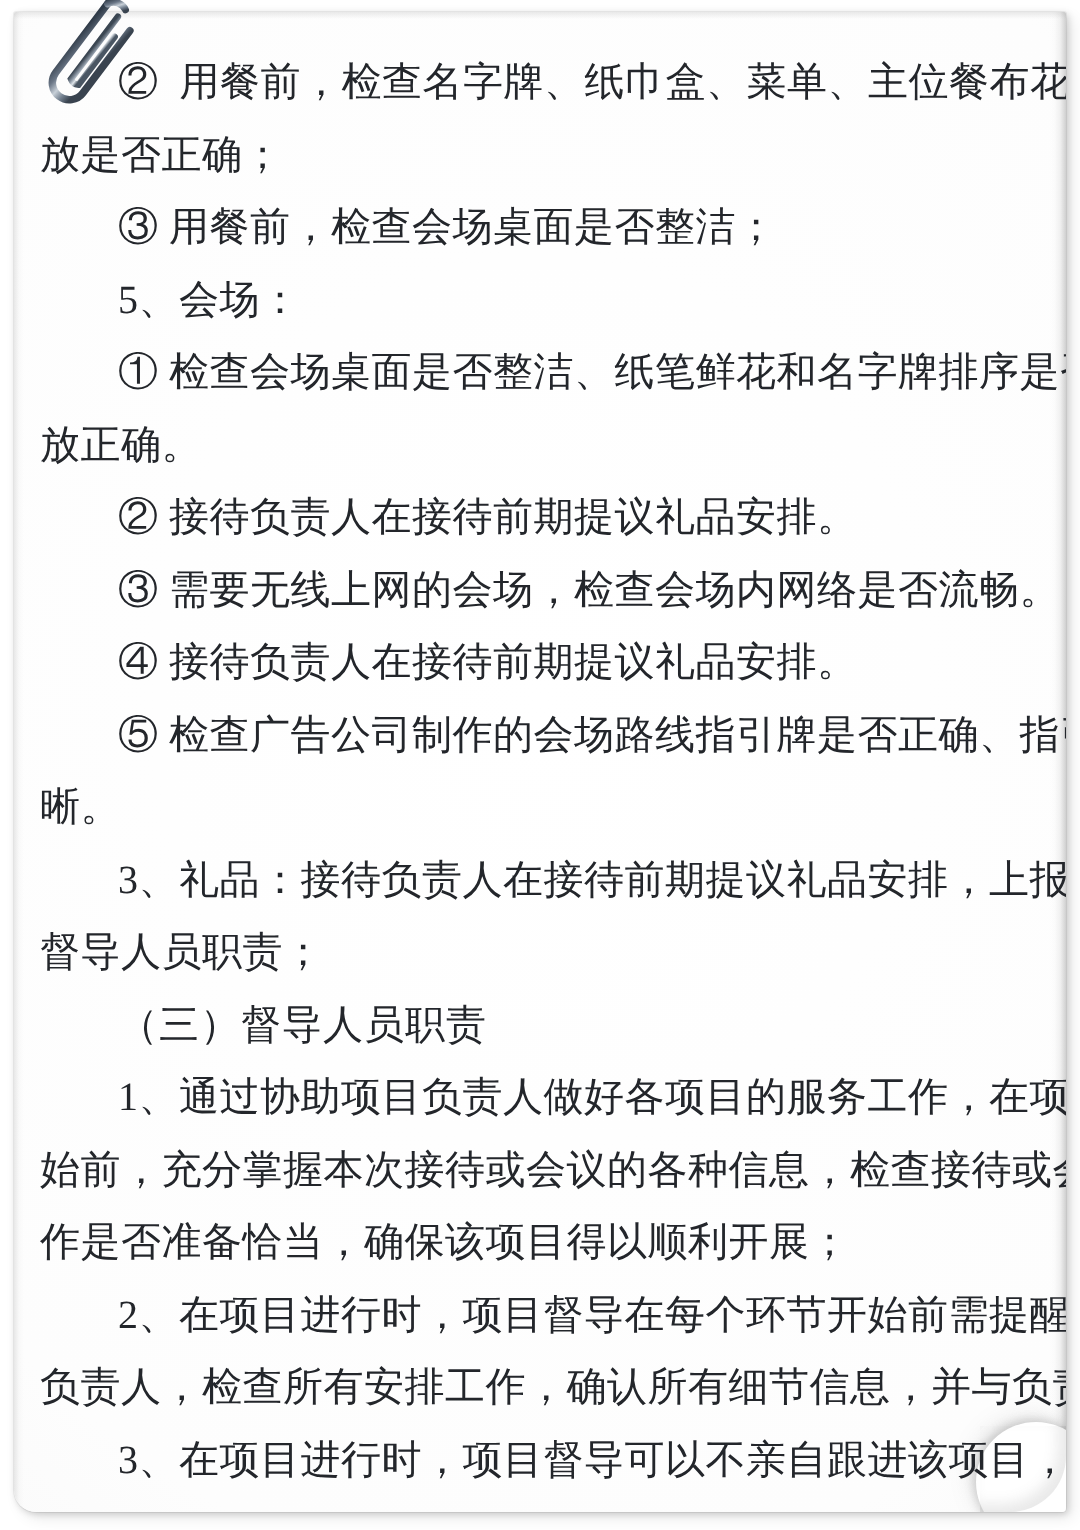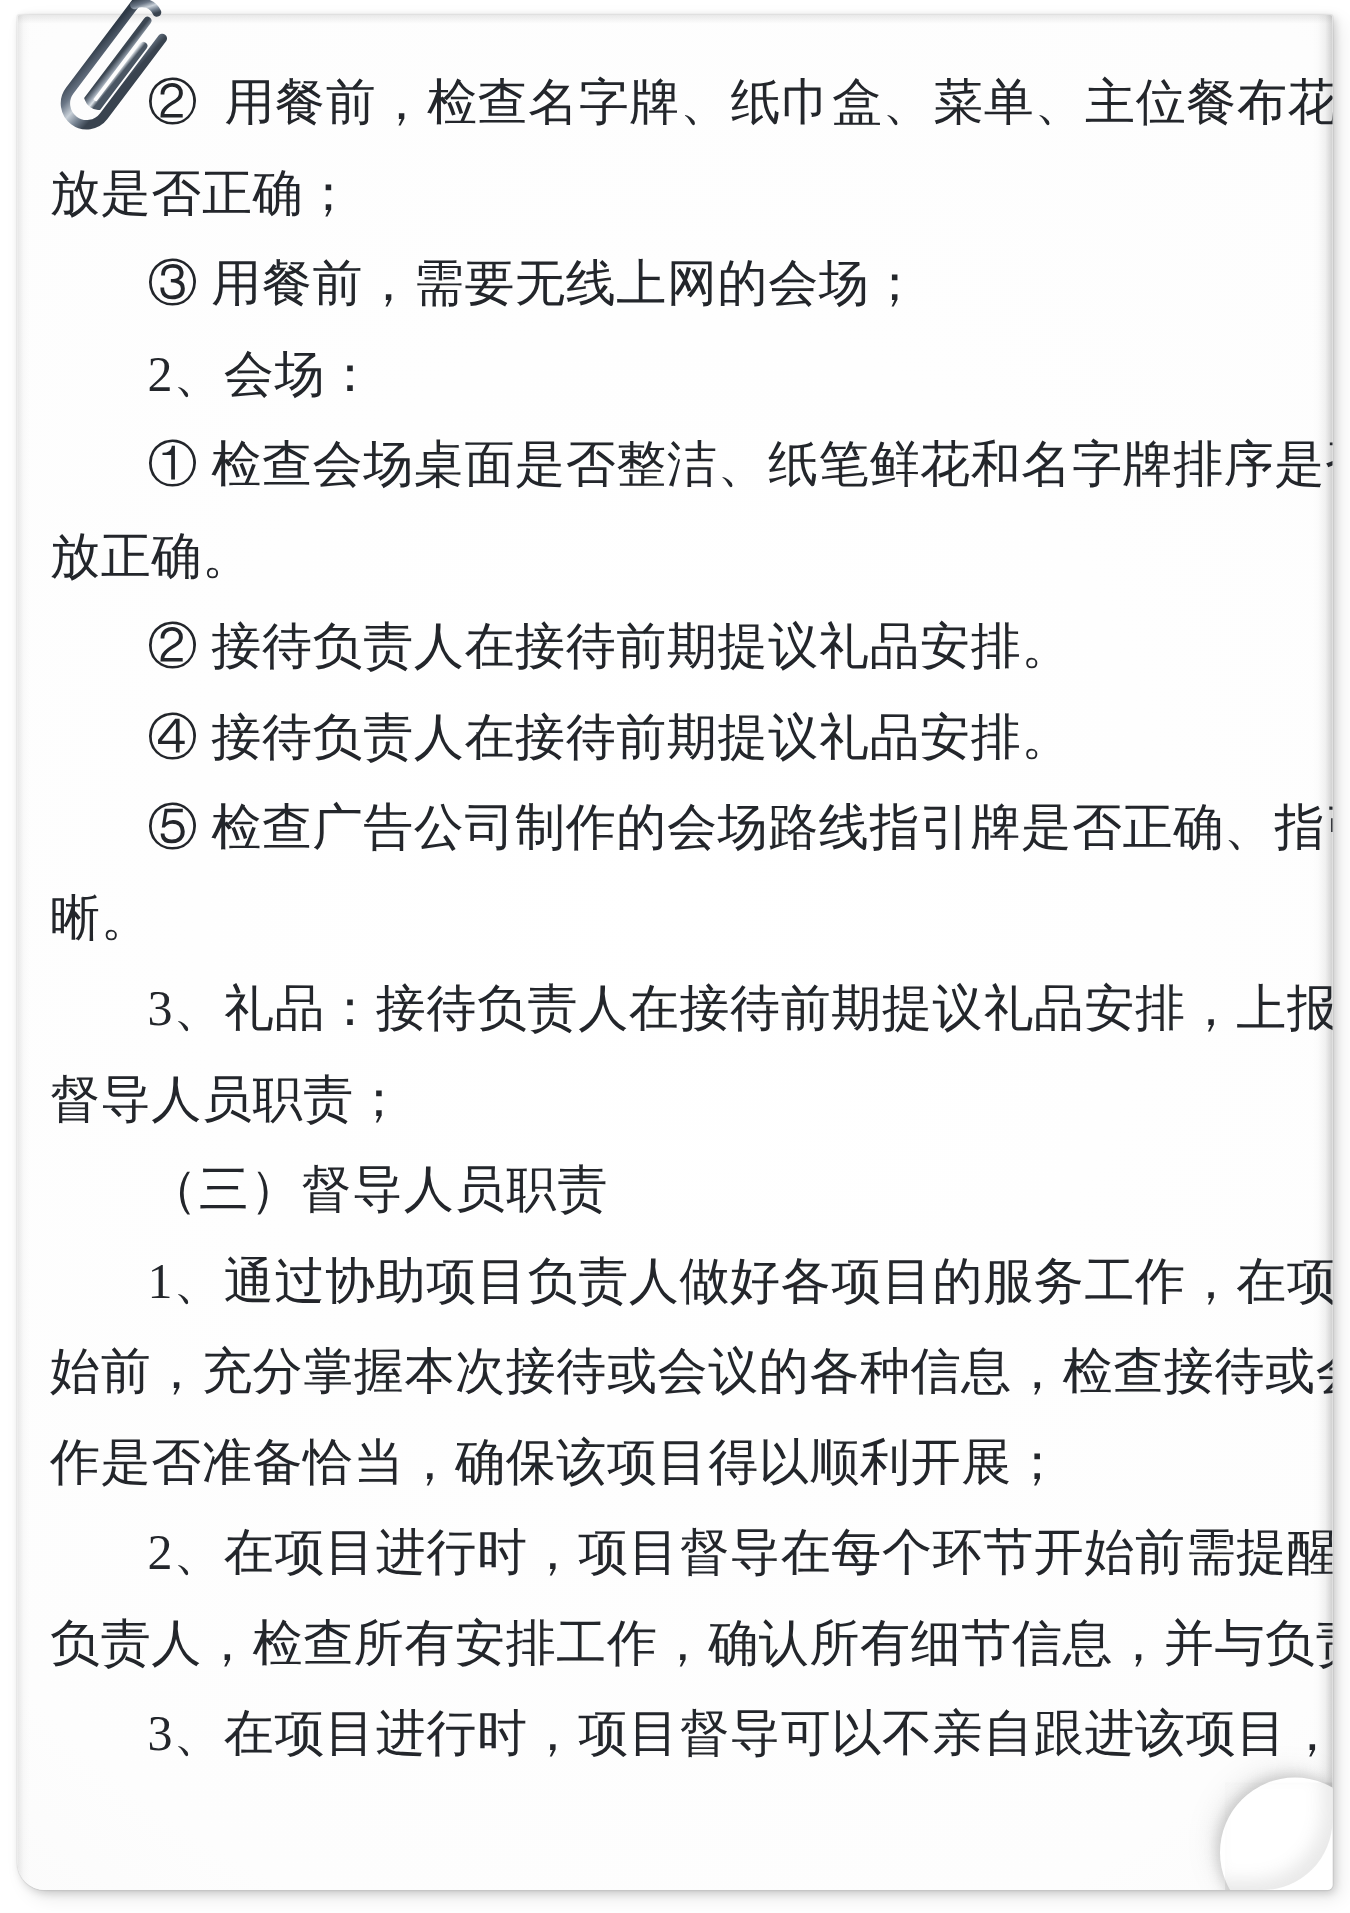--- a/index.html
+++ b/index.html
@@ -134,25 +134,26 @@
 
 <div id="page-card">
   <div id="paper-surface"></div>
   <div id="top-edge-shade"></div>
   <div id="left-edge-shade"></div>
   <div id="right-edge-shade"></div>
 
   <div id="doc-body">
       <div class="doc-line indent">②  用餐前，检查名字牌、纸巾盒、菜单、主位餐布花等摆</div>
       <div class="doc-line">放是否正确；</div>
-      <div class="doc-line indent">③ 用餐前，需要无线上网的会场；</div>
-      <div class="doc-line indent">2、会场：</div>
+      <div class="doc-line indent">③ 用餐前，检查会场桌面是否整洁；</div>
+      <div class="doc-line indent">5、会场：</div>
       <div class="doc-line indent">① 检查会场桌面是否整洁、纸笔鲜花和名字牌排序是否摆</div>
       <div class="doc-line">放正确。</div>
       <div class="doc-line indent">② 接待负责人在接待前期提议礼品安排。</div>
+      <div class="doc-line indent">③ 需要无线上网的会场，检查会场内网络是否流畅。</div>
       <div class="doc-line indent">④ 接待负责人在接待前期提议礼品安排。</div>
       <div class="doc-line indent">⑤ 检查广告公司制作的会场路线指引牌是否正确、指引清</div>
       <div class="doc-line">晰。</div>
       <div class="doc-line indent">3、礼品：接待负责人在接待前期提议礼品安排，上报领导</div>
       <div class="doc-line">督导人员职责；</div>
       <div class="doc-line heading">（三）督导人员职责</div>
       <div class="doc-line indent">1、通过协助项目负责人做好各项目的服务工作，在项目开</div>
       <div class="doc-line">始前，充分掌握本次接待或会议的各种信息，检查接待或会议工</div>
       <div class="doc-line">作是否准备恰当，确保该项目得以顺利开展；</div>
       <div class="doc-line indent">2、在项目进行时，项目督导在每个环节开始前需提醒项目</div>

